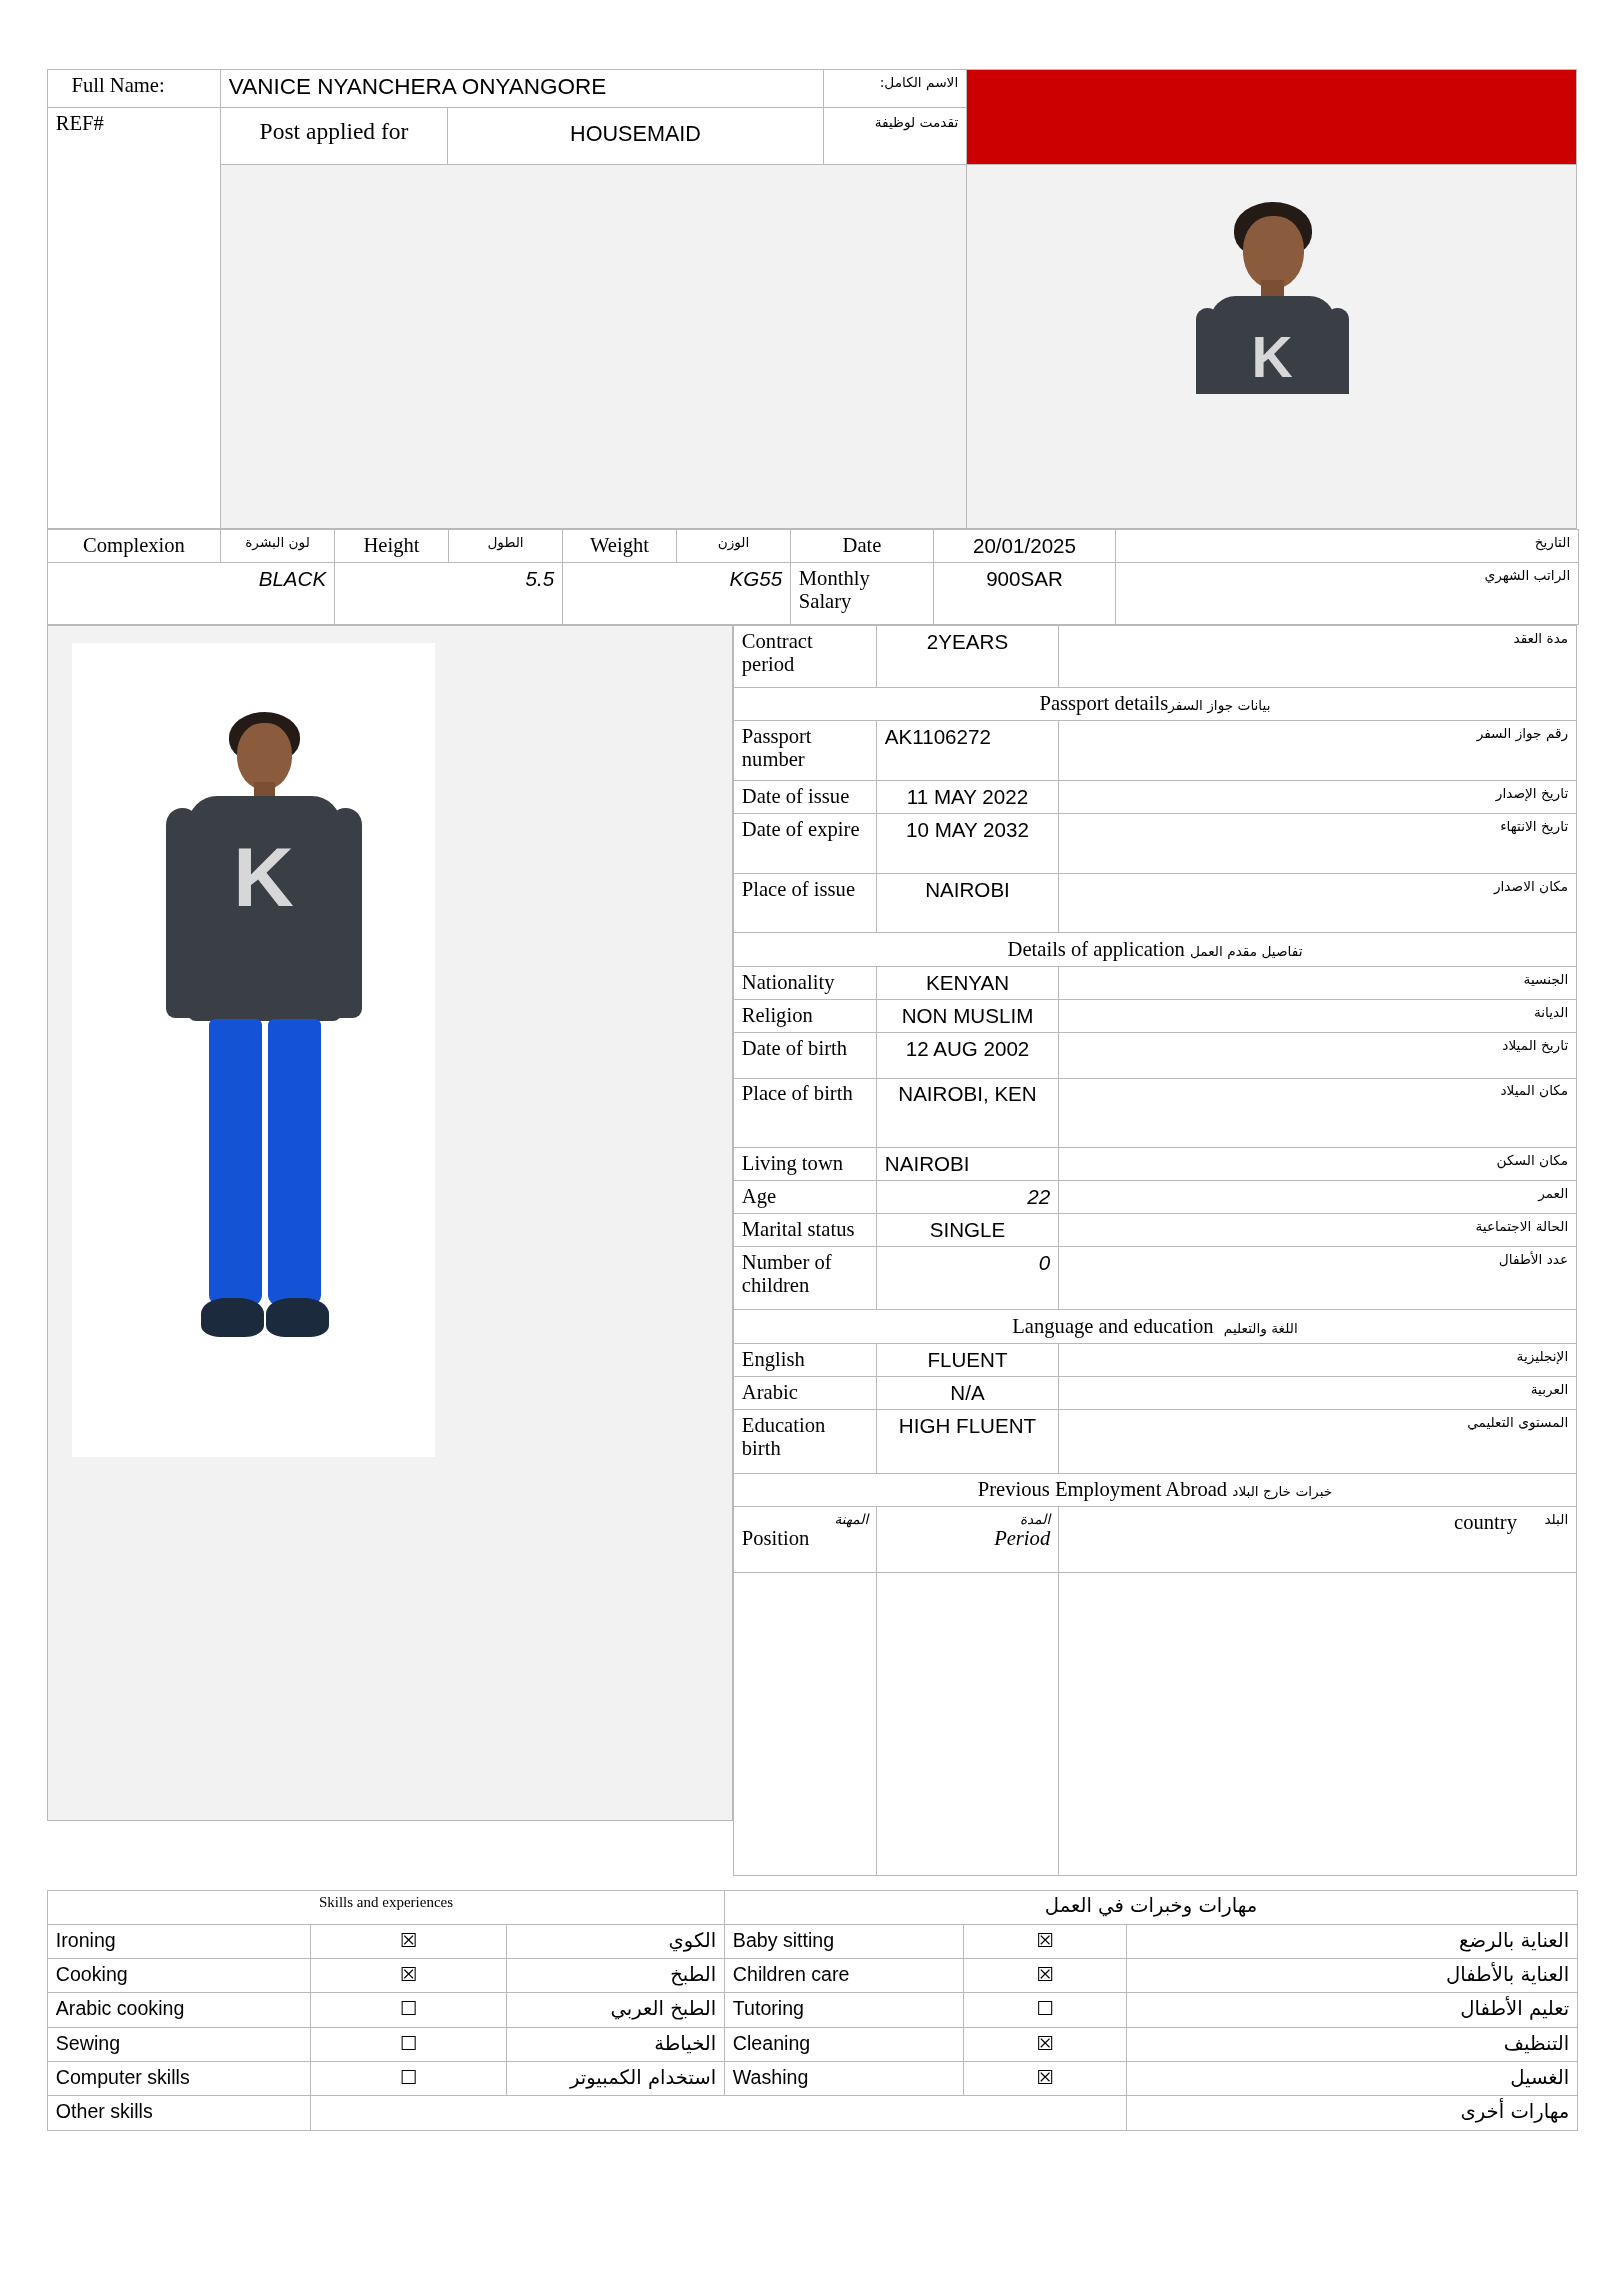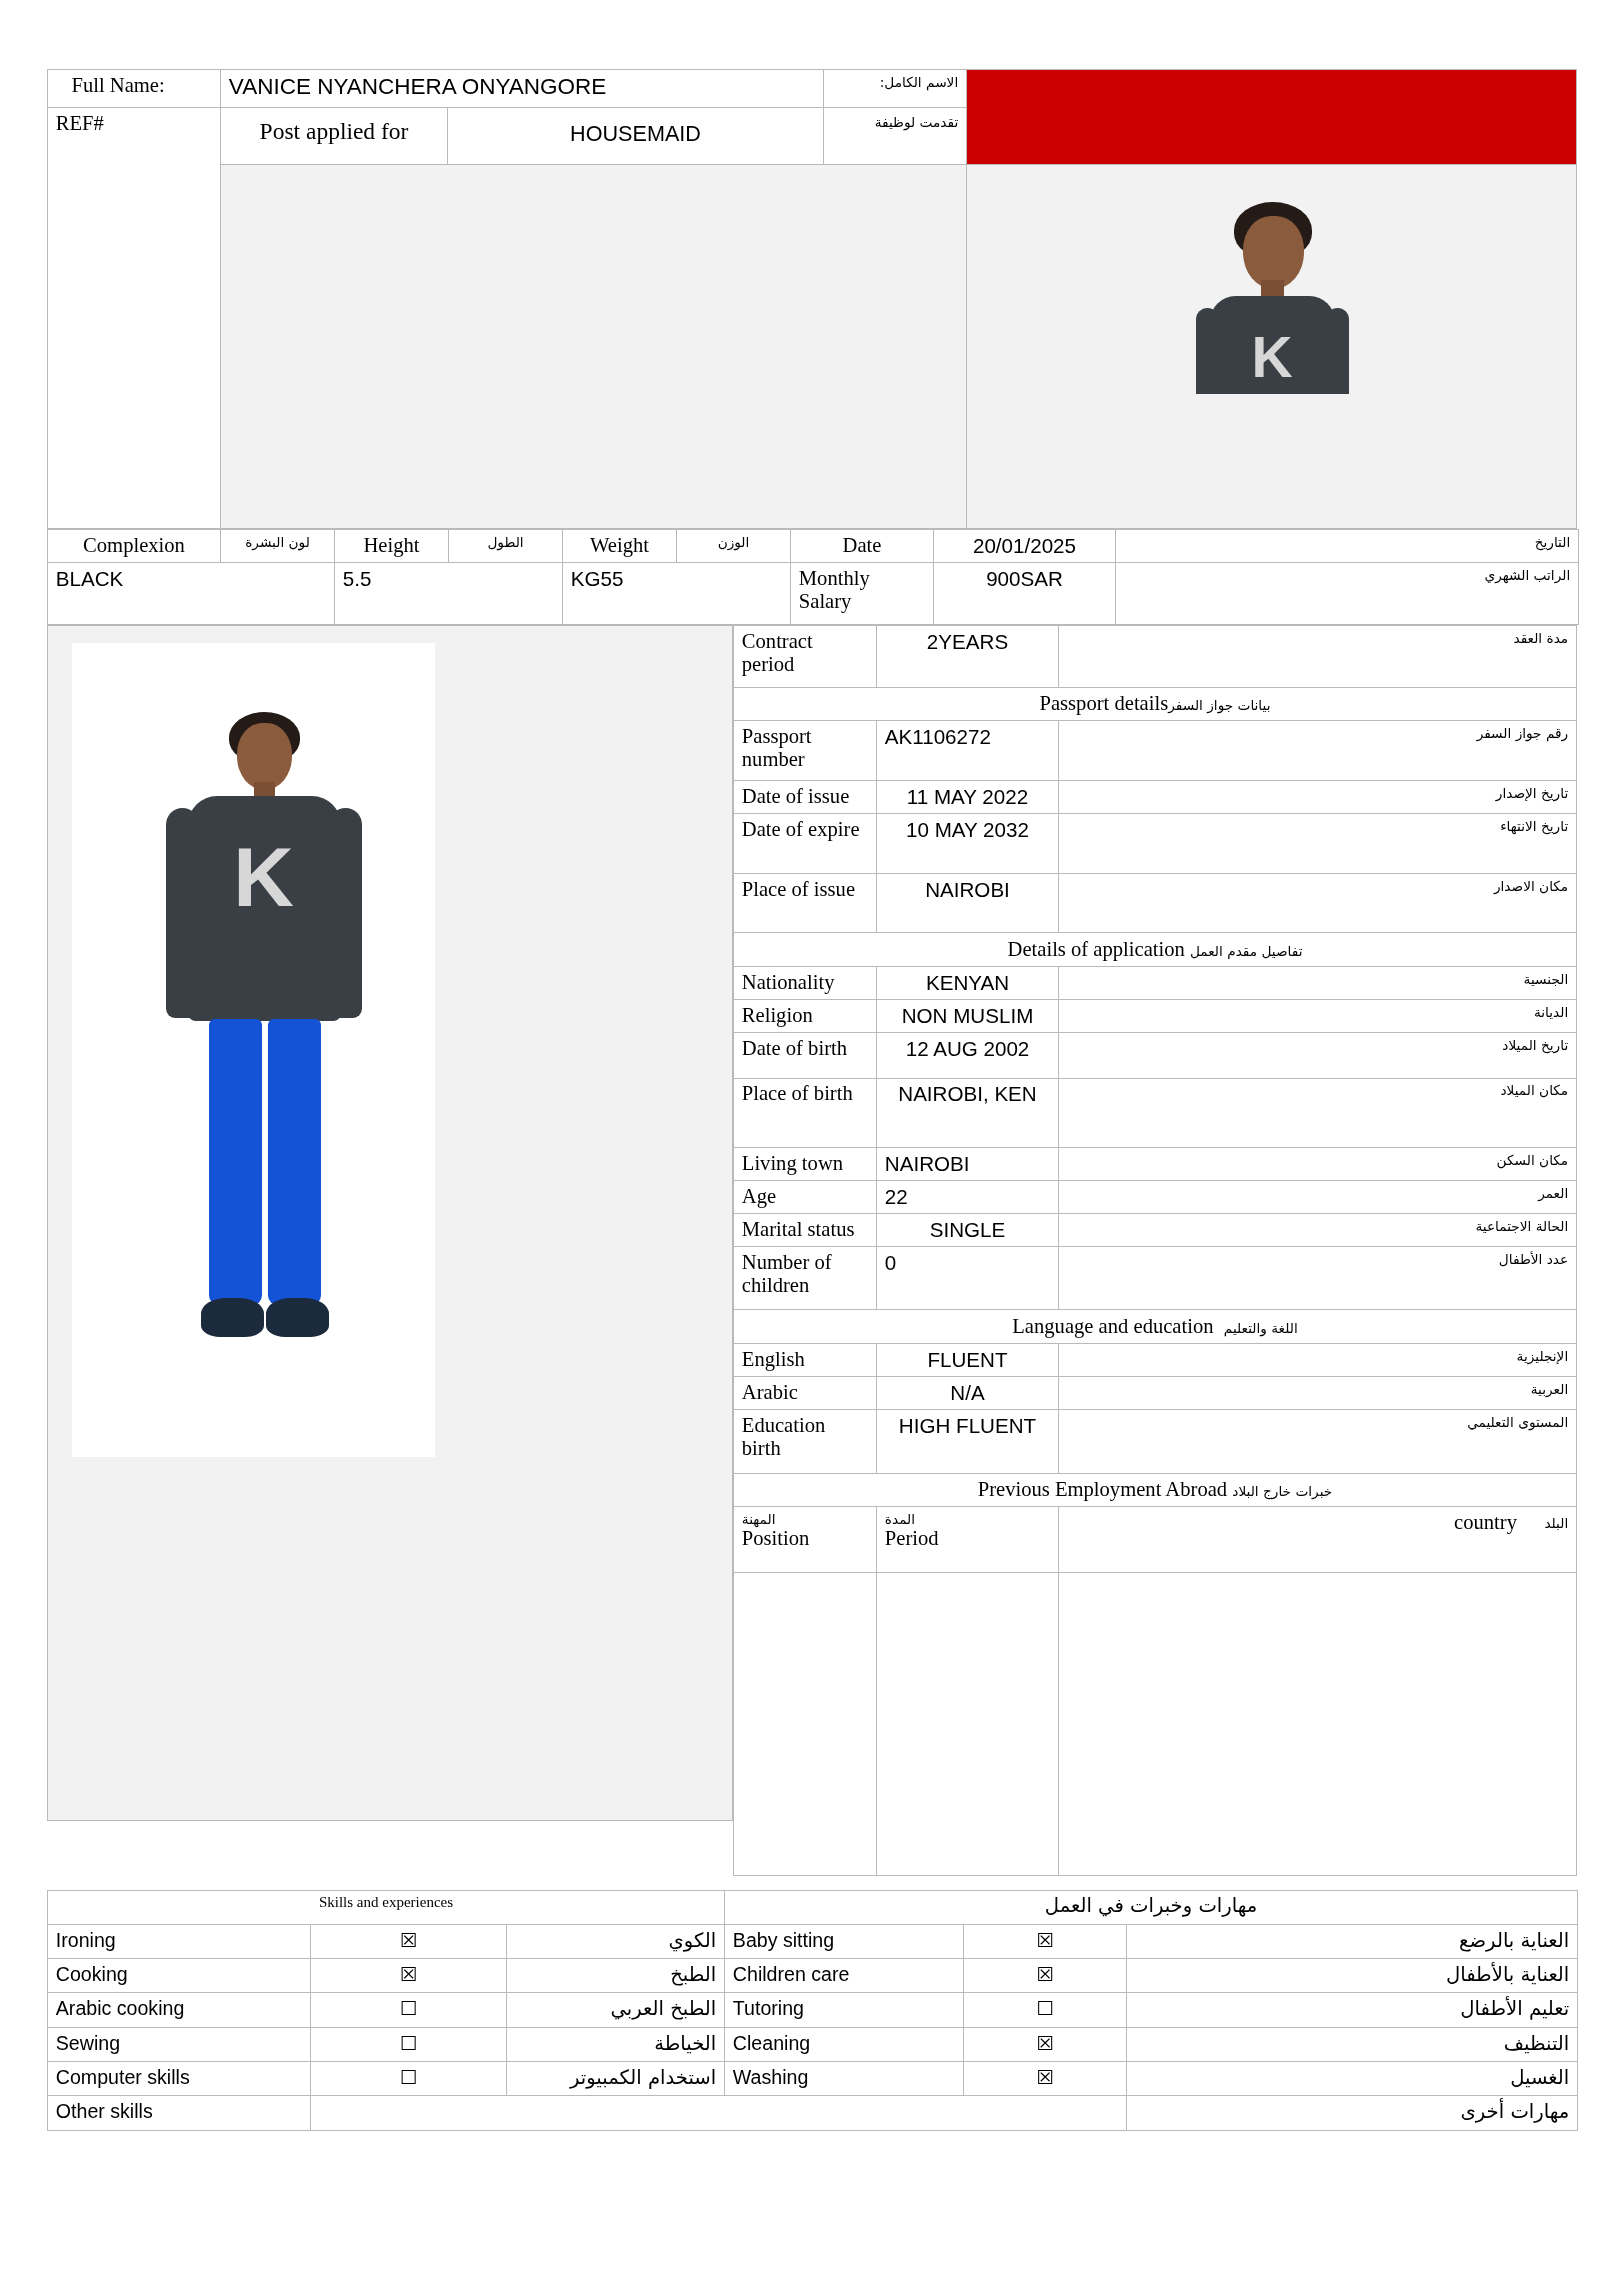--- a/index.html
+++ b/index.html
@@ -39,21 +39,21 @@
     text-align: right;
   }
   .ar-c {
     font-family: "DejaVu Sans", sans-serif;
     font-size: 13.7px;
   }
   .sans {
     font-family: "Liberation Sans", sans-serif;
   }
   .ctr { text-align: center; }
-  .rgt { text-align: left; }
+  .rgt { text-align: right; font-style: italic; }
 
   
   .top-table { width: 1529px; }
   .top-table td { height: 29px; }
 
   .redbox {
     background: #cc0000;
     width: 100%;
     height: 100%;
   }
@@ -354,21 +354,21 @@
         <tr>
           <td style="height:57px">
             <div class="ar rgt">المهنة</div>
             <div>Position</div>
           </td>
           <td class="ctr">
             <div class="ar rgt">المدة</div>
             <div class="rgt">Period</div>
           </td>
           <td>
-            <div style="display:flex;justify-content:space-between;align-items:center">
+            <div style="display:flex;justify-content:space-between;">
               <span style="flex:1"></span>
               <span>country</span>
               <span class="ar-c" style="margin-left:27.4px">البلد</span>
             </div>
           </td>
         </tr>
         <tr>
           <td style="height:294px"></td>
           <td></td>
           <td></td>

